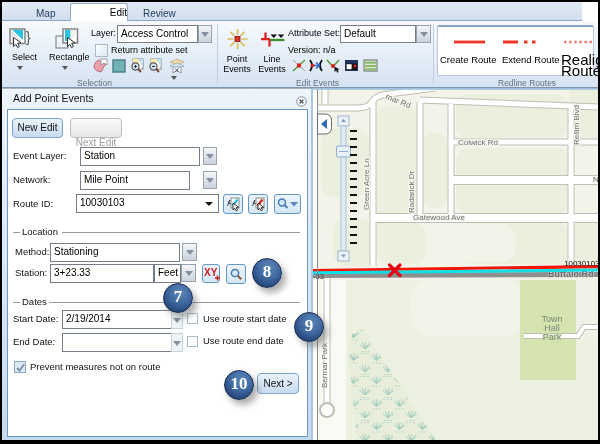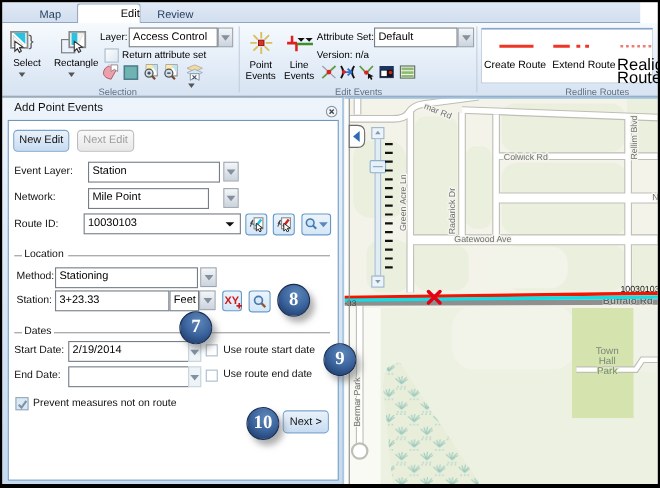--- a/index.html
+++ b/index.html
@@ -1,21 +1,21 @@
 <!DOCTYPE html>
 <html><head><meta charset="utf-8"><style>
 *{margin:0;padding:0;box-sizing:border-box}
 html,body{width:600px;height:444px;overflow:hidden;font-family:"Liberation Sans",sans-serif;background:#fff}
 .abs{position:absolute}
 #tabbar{left:2px;top:2px;width:580px;height:19px;background:linear-gradient(#e0e9f6,#d2dfef);border-bottom:1px solid #8fa6c2}
 .tab{font-size:10px;color:#26415f;top:6px;position:absolute}
 #tab-edit{left:70px;top:3px;width:58px;height:19px;background:#fff;border:1px solid #97aac1;border-bottom:none;border-radius:3px 3px 0 0;text-align:right;padding-top:3px;color:#000;font-size:10px}
 #ribbon{left:2px;top:21px;width:596px;height:66px;background:linear-gradient(#f6fafd,#e4edf8 55%,#d7e3f2)}
 .gsep{top:24px;width:1px;height:60px;background:#c2cedd;position:absolute}
-.glabel{font-size:8.5px;color:#5e7183;text-align:center;position:absolute}
+.glabel{font-size:8.5px;color:#5e7183;position:absolute}
 .rlabel{font-size:9px;color:#000;position:absolute;line-height:11px}
 .input{background:#fff;border:1px solid #747d88;font-size:10px;color:#000;padding:2px 0 0 3px;overflow:hidden;white-space:nowrap;position:absolute}
 .dbtn{background:linear-gradient(#f4f6f8,#ccd3dc);border:1px solid #99a3ae;position:absolute}
 .dbtn:after{content:"";position:absolute;left:50%;top:50%;margin-left:-4px;margin-top:-2px;border:4px solid transparent;border-top:5px solid #82909f;border-bottom:none}
 .cbx{background:#fff;border:1px solid #a8bccc;position:absolute}
 #panel{left:2px;top:88px;width:311px;height:352px;background:linear-gradient(#eef4fb,#c6daee);border-right:2px solid #a9c7e1;border-top:1px solid #a7b4be}
 #panel-body{left:7px;top:109px;width:301px;height:328px;background:#fff;border:1px solid #6f98c0}
 .btn{border-radius:4px;font-size:10px;text-align:center;position:absolute}
 .flabel{font-size:9.5px;color:#111;position:absolute;line-height:12px}
 .fsline{height:1px;background:#9a9a9a;position:absolute}
@@ -148,21 +148,21 @@
 <div class="glabel abs" style="left:498px;top:78px;width:90px">Redline Routes</div>
 
 <div class="abs" id="panel"></div>
 <div class="flabel abs" style="left:13px;top:92px;font-size:10.5px">Add Point Events</div>
 <svg class="abs" style="left:296px;top:96px" width="11" height="11" viewBox="0 0 11 11">
     <circle cx="5.5" cy="5.5" r="4.8" fill="#f2f6fa" stroke="#8a93a4"></circle>
     <path d="M3.6 3.6 L7.4 7.4 M7.4 3.6 L3.6 7.4" stroke="#444" stroke-width="1.2"></path>
   </svg>
 <div class="abs" id="panel-body"></div>
 <div class="btn" style="left:12px;top:118px;width:51px;height:20px;background:linear-gradient(#eaf2fb,#c7dcf1);border:1px solid #7aa4cc;padding-top:3px;color:#111">New Edit</div>
-<div class="btn" style="left:70px;top:118px;width:52px;height:20px;background:linear-gradient(#fafafa,#e7e7e7);border:1px solid #bcbcbc;padding-top:3px;color:#9d9d9d">Next Edit</div>
+<div class="btn" style="left:70px;top:118px;width:52px;height:20px;background:linear-gradient(#fafafa,#e7e7e7);border:1px solid #bcbcbc;padding-top:18px;color:#9d9d9d">Next Edit</div>
 <div class="flabel" style="left:13px;top:150px">Event Layer:</div>
 <div class="input" style="left:80px;top:147px;width:120px;height:19px">Station</div>
 <div class="dbtn" style="left:203px;top:147px;width:14px;height:18px"></div>
 <div class="flabel" style="left:13px;top:174px">Network:</div>
 <div class="input" style="left:80px;top:171px;width:110px;height:19px">Mile Point</div>
 <div class="dbtn" style="left:203px;top:171px;width:14px;height:18px"></div>
 <div class="flabel" style="left:13px;top:198px">Route ID:</div>
 <div class="input" style="left:76px;top:194px;width:143px;height:19px">10030103</div>
 <div class="abs" style="left:205px;top:202px;border:4px solid transparent;border-top:4px solid #111"></div>
 <div class="bluebtn" style="left:223px;top:194px;width:20px;height:20px"></div>

